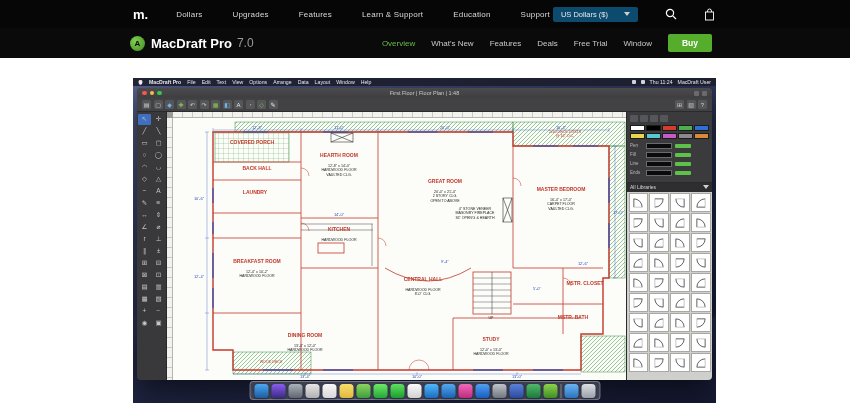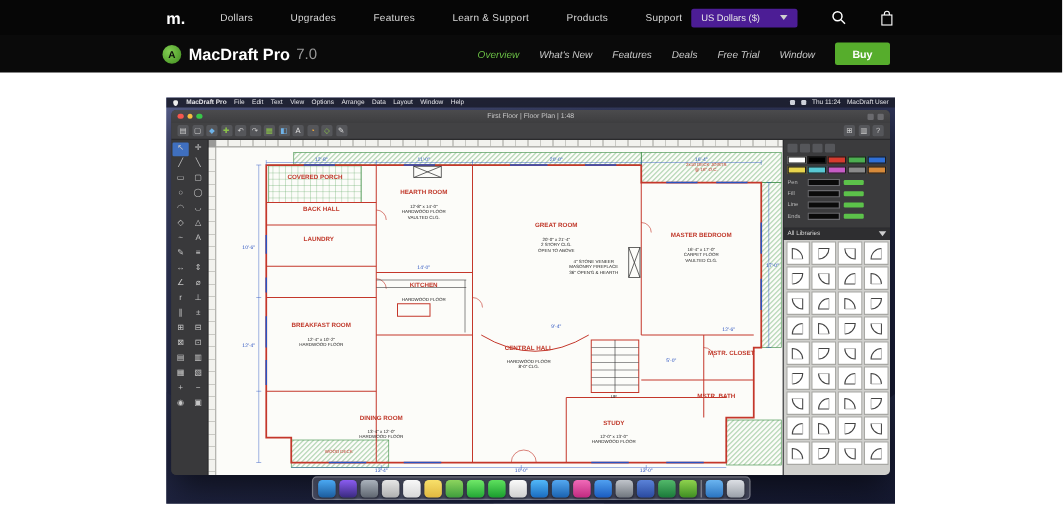--- a/index.html
+++ b/index.html
@@ -5,35 +5,35 @@
   * { margin:0; padding:0; box-sizing:border-box; }
   body { font-family:"Liberation Sans",sans-serif; background:#fff; }
   .page { position:relative; width:850px; height:411px; background:#fff; overflow:hidden; }
 
   
   .topbar { position:absolute; left:0; top:0; width:100%; height:28px; background:#060606;
             display:flex; align-items:center; padding:0 135px 0 133px; }
   .site-logo { color:#fff; font-size:13px; font-weight:bold; margin-right:28px; cursor:pointer; }
   .topnav { display:flex; gap:30px; }
   .topnav span { color:#d8d8d8; font-size:8px; letter-spacing:.2px; cursor:pointer; }
-  .currency { margin-left:auto; background:#4c1d95; color:#e9e9e9; font-size:7.5px;
+  .currency { margin-left:auto; background:#0c4a6e; color:#e9e9e9; font-size:7.5px;
               padding:3px 8px; border-radius:2px; display:flex; align-items:center; gap:16px; cursor:pointer; }
   .caret-down { width:0; height:0; border-left:3px solid transparent; border-right:3px solid transparent; border-top:4px solid #cfcfcf; }
   .icon-btn { margin-left:27px; cursor:pointer; display:flex; align-items:center; }
 
   
   .productbar { position:absolute; left:0; top:28px; width:100%; height:30px; background:#0a0a0a;
                 display:flex; align-items:center; padding:0 138px 0 130px; }
   .applogo { width:15px; height:15px; border-radius:50%; background:radial-gradient(circle at 35% 35%,#82ce52,#3f8c1e);
              margin-right:6px; display:flex; align-items:center; justify-content:center;
              color:#0a0a0a; font-size:8px; font-weight:bold; }
   .prod-title { color:#fff; font-size:13px; font-weight:bold; }
   .prod-ver { color:#9a9a9a; font-size:12px; font-weight:normal; margin-left:5px; }
   .prodnav { margin-left:auto; display:flex; gap:16px; align-items:center; }
-  .prodnav span { font-size:8px; color:#c9c9c9; cursor:pointer;font-style:italic; }
+  .prodnav span { font-size:8px; color:#c9c9c9; cursor:pointer; }
   .buy-btn { background:#56ad2c; color:#fff; font-size:8.5px; font-weight:bold;
              padding:4px 14px; border-radius:2px; border:none; margin-left:16px; cursor:pointer; }
 
   
   .desktop { position:absolute; left:133px; top:78px; width:583px; height:325px; overflow:hidden;
              background:linear-gradient(160deg,#5a6290 0%,#3a4169 25%,#242a4a 55%,#131730 100%); }
   .mtn { position:absolute; bottom:0; opacity:.45; }
   .mtn-l { left:0; width:45%; height:50%; background:linear-gradient(#4a5380,#1a1e38);
            clip-path:polygon(0 100%,0 45%,20% 70%,38% 25%,60% 80%,80% 55%,100% 100%); }
   .mtn-r { right:0; width:40%; height:45%; background:linear-gradient(#454e78,#181c34);
@@ -130,21 +130,21 @@
 <div class="page">
 
   <header class="topbar">
     <div class="site-logo">m.</div>
     <nav class="topnav">
 
     <span>Dollars</span>
         <span>Upgrades</span>
         <span>Features</span>
         <span>Learn &amp; Support</span>
-        <span>Products</span>
+        <span>Education</span>
         <span>Support</span>
       </nav>
     <div class="currency">
       <span>US Dollars ($)</span>
       <span class="caret-down"></span>
     </div>
     <span class="icon-btn">
       <svg width="12" height="12" viewBox="0 0 12 12">
           <circle cx="5" cy="5" r="3.6" fill="none" stroke="#fff" stroke-width="1.2"></circle>
           <line x1="7.8" y1="7.8" x2="11" y2="11" stroke="#fff" stroke-width="1.2"></line>

